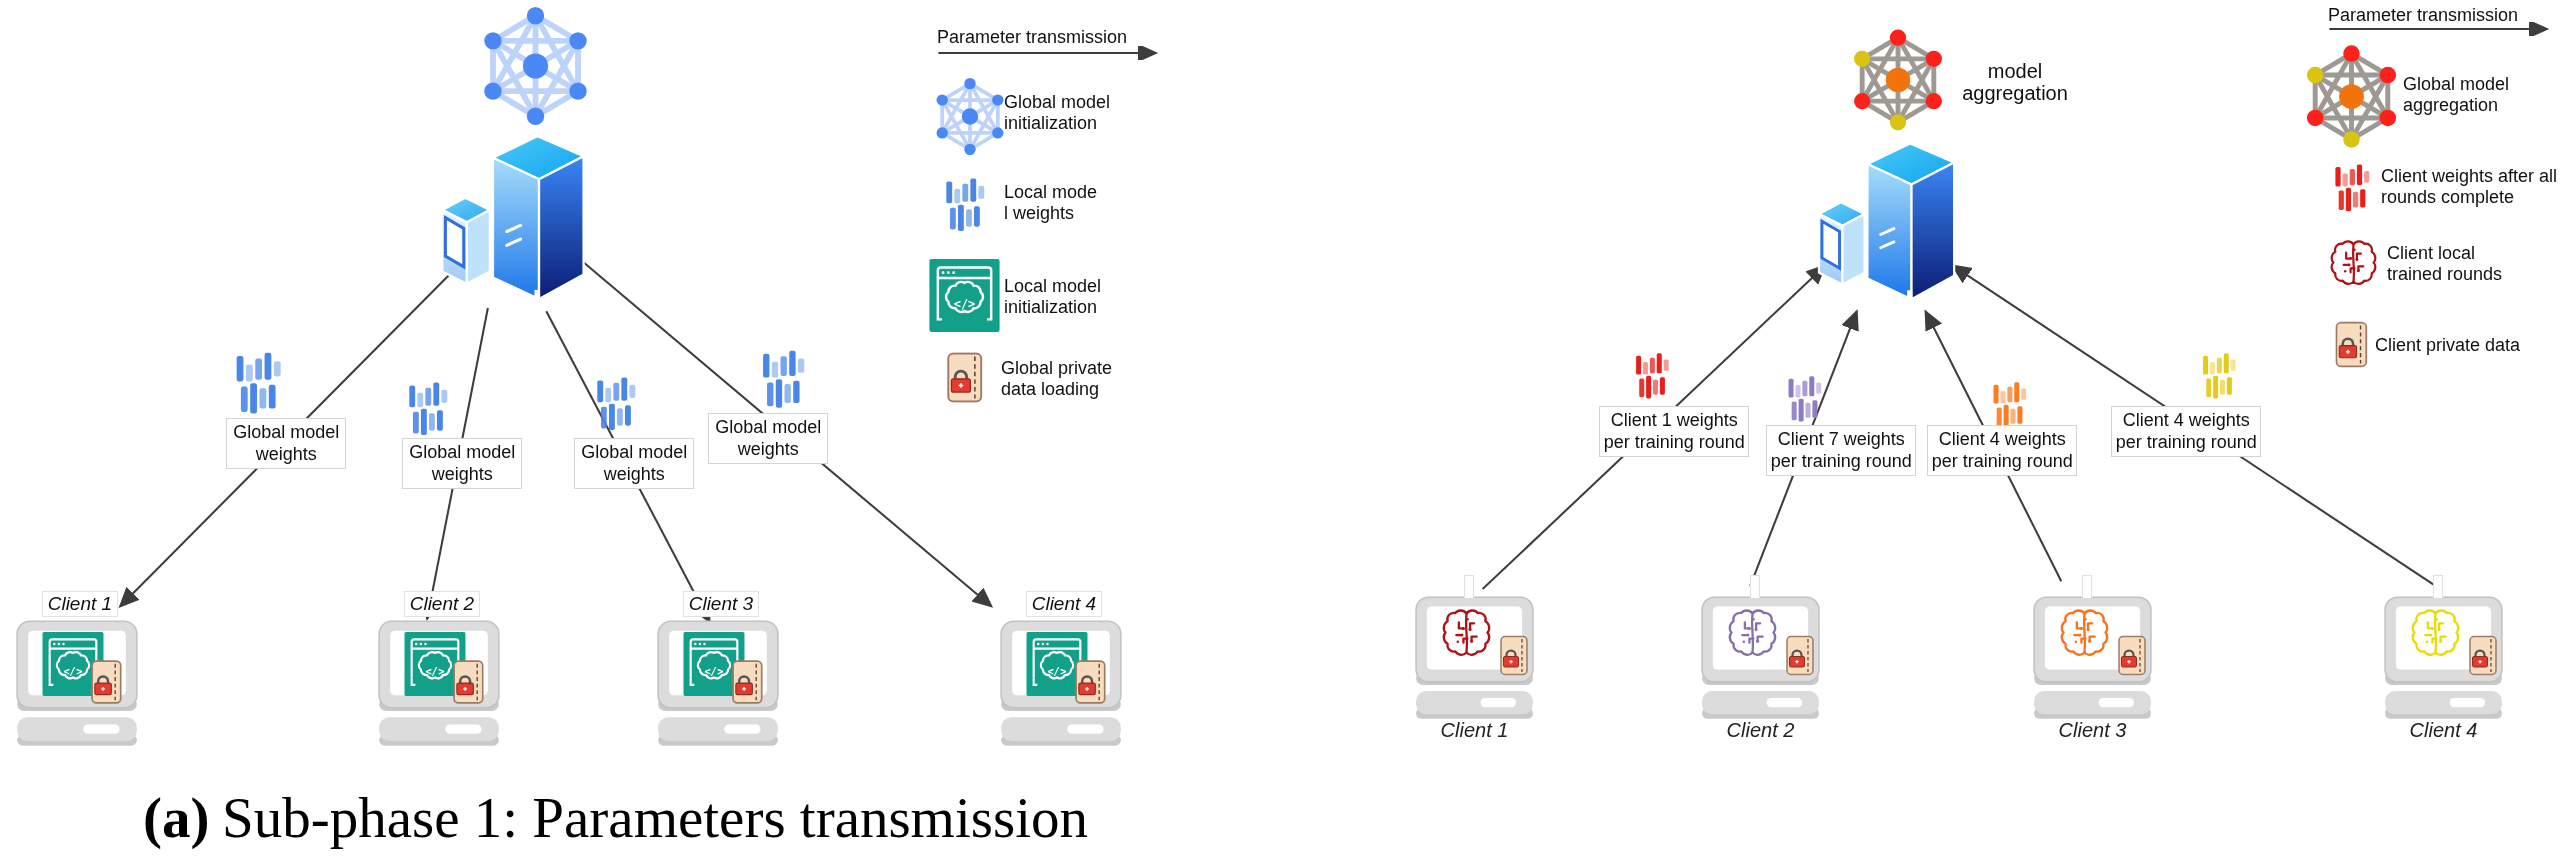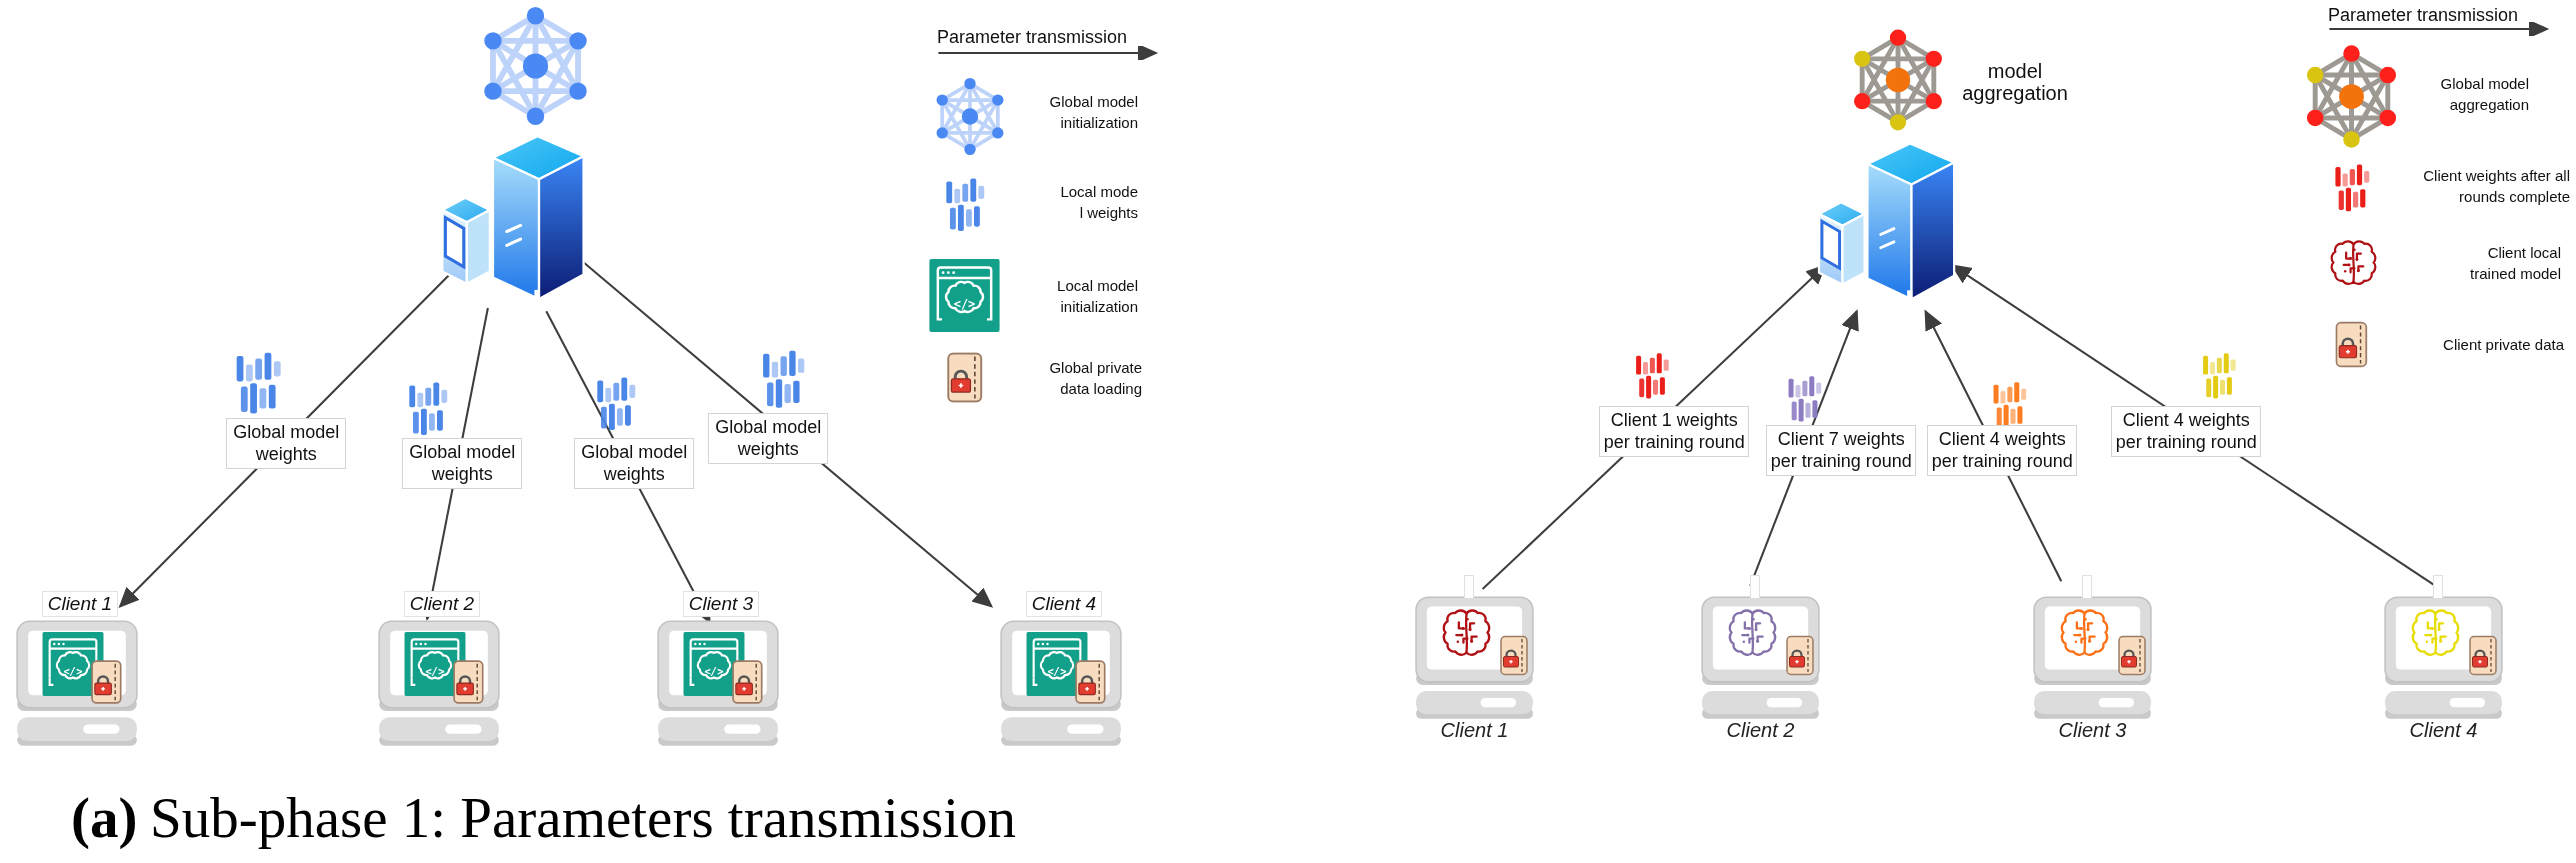--- a/index.html
+++ b/index.html
@@ -6,25 +6,25 @@
   .canvas{position:relative;width:2576px;height:864px;background:#fff;overflow:hidden;
           font-family:"Liberation Sans",sans-serif;}
   svg.icon{position:absolute;display:block;}
   .conn-label{position:absolute;background:#fff;border:0.8px solid #d4d4d4;z-index:3;
     font-size:18px;line-height:22px;text-align:center;color:#111;padding:2.4px 3.2px;
     display:flex;align-items:center;justify-content:center;}
   .client-label-a{position:absolute;background:#fff;border:0.8px solid #e2e2e2;z-index:3;
     font-size:19px;line-height:22px;text-align:center;color:#111;padding:0.8px 4.7px;white-space:nowrap;}
   .client-label-b{position:absolute;z-index:3;font-size:20px;color:#222;text-align:center;white-space:nowrap;}
   .legend-title{position:absolute;font-size:18px;color:#111;z-index:3;white-space:nowrap;}
-  .legend-label{position:absolute;font-size:15px;line-height:20.5px;color:#111;text-align:right;
+  .legend-label{position:absolute;font-size:18px;line-height:20.5px;color:#111;text-align:left;
     z-index:3;white-space:pre-line;}
   .annotation{position:absolute;font-size:20px;line-height:22px;color:#111;text-align:center;z-index:3;white-space:pre-line;}
   .caption{position:absolute;font-family:"Liberation Serif",serif;font-size:57px;color:#000;
-    text-align:left;z-index:4;white-space:nowrap;}
+    text-align:center;z-index:4;white-space:nowrap;}
   .caption b{font-weight:700;}
   .caption span{margin-left:12.6px;}
   .client{position:absolute;z-index:2;font-style:italic;}
   .antenna{position:absolute;width:8px;height:22px;background:#fff;border:0.8px solid #e0e0e0;border-bottom:none;z-index:1;}
   #connector-layer{position:absolute;left:0;top:0;z-index:1;}
 </style>
 </head>
 <body>
 
 <div class="canvas">
@@ -374,21 +374,21 @@
 aggregation</div>
   <svg class="icon" style="left: 2326px; top: 163px; z-index: 2; color: rgb(234, 31, 26);" width="54" height="51" viewBox="0 0 68 64">
       <use href="#sym-bars"></use>
     </svg>
   <div class="legend-label" style="left:2381px;top:166px;width:189px">Client weights after all
 rounds complete</div>
   <svg class="icon" style="left: 2329px; top: 238px; z-index: 2; color: rgb(176, 17, 20);" width="49" height="49" viewBox="0 0 62 62">
       <use href="#sym-brain"></use>
     </svg>
   <div class="legend-label" style="left:2387px;top:243px;width:174px">Client local
-trained model</div>
+trained rounds</div>
   <svg class="icon" style="left:2335px;top:321px;z-index:2" width="35" height="47" viewBox="0 0 44 60">
       <use href="#sym-lock"></use>
     </svg>
   <div class="legend-label" style="left:2375px;top:335px;width:189px">Client private data</div>
 
 
 </div>
 
 
 </body></html>

